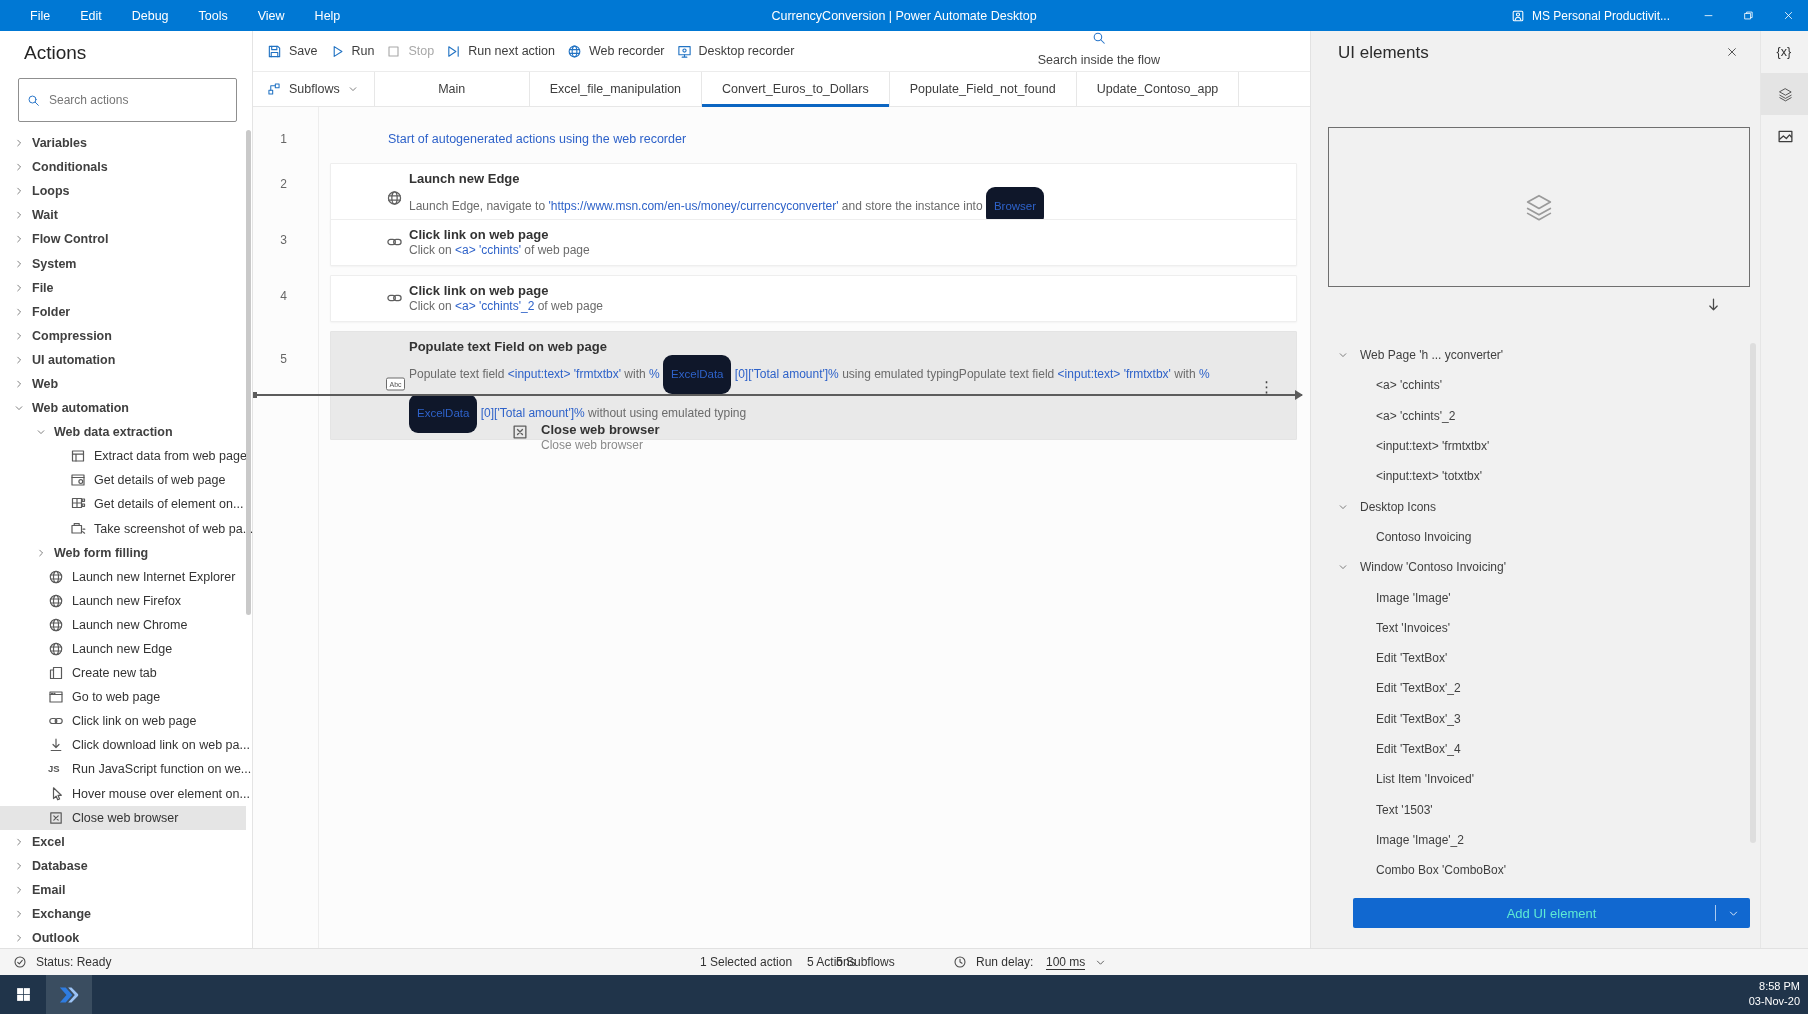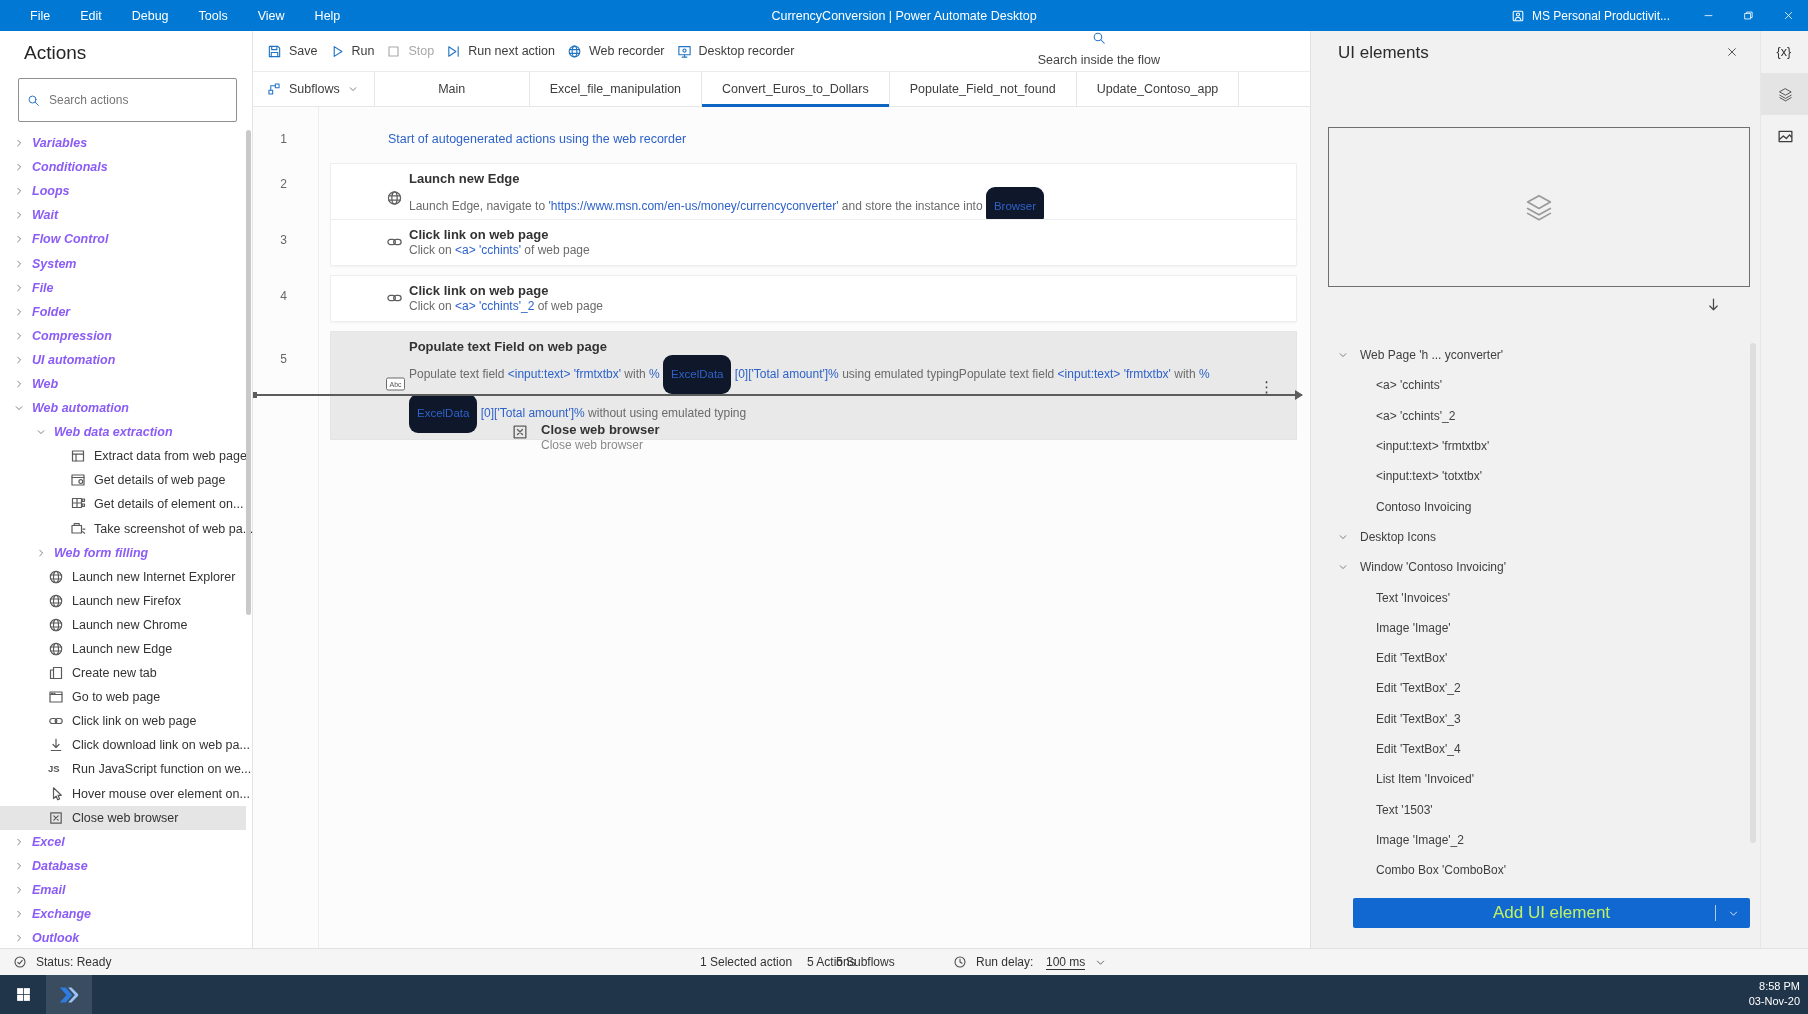--- a/index.html
+++ b/index.html
@@ -25,21 +25,21 @@
 
   
   .sidebar{position:absolute;left:0;top:31px;width:253px;height:917px;background:#fff;border-right:1px solid #e4e4e4;box-sizing:border-box;}
   .panel-title{font-size:19px;color:#252525;margin:11px 0 0 24px;}
   .searchbox{position:absolute;left:18px;right:15px;top:47px;height:44px;border:1px solid #8f8f8f;border-radius:2px;background:#fff;display:flex;align-items:center;padding:0 8px;gap:7px;box-sizing:border-box;}
   .searchbox .icon{color:#2674c9;width:13px;height:13px;}
   .searchbox input{border:none;outline:none;flex:1;font-size:12px;font-family:"Liberation Sans",sans-serif;color:#333;background:transparent;min-width:0;}
   .searchbox input::placeholder{color:#767676;}
   .atree{position:absolute;left:0;right:6px;top:100px;}
   .atree-row{height:24.1px;display:flex;align-items:center;font-size:12.5px;color:#333;}
-  .atree-row.cat .lbl{font-weight:700;color:#8b5cf6;font-style:italic;}
+  .atree-row.cat .lbl{font-weight:700;color:#404040;}
   .atree-row.selected{background:#e5e5e5;}
   .atree-row .chev{width:10px;height:10px;color:#555;}
   .atree-row .aicon{width:16px;height:16px;color:#5a5a5a;margin-right:8px;}
   .atree-row .lbl{white-space:nowrap;}
   .sb-scroll{position:absolute;right:1px;top:99px;width:5px;height:485px;background:#c9c9c9;border-radius:3px;}
 
   
   .canvas{position:absolute;left:253px;top:31px;width:1057px;height:917px;background:#fff;}
   .toolbar{position:absolute;left:0;right:0;top:0;height:41px;display:flex;align-items:center;gap:12px;padding-left:14px;border-bottom:1px solid #ececec;box-sizing:border-box;font-size:12.5px;color:#3d3d3d;}
   .tbtn{display:flex;align-items:center;gap:7px;white-space:nowrap;}
@@ -86,21 +86,21 @@
   .ui-search input::placeholder{color:#767676;}
   .ui-preview{position:absolute;left:17px;right:10px;top:96px;height:160px;border:1px solid #6f6f6f;display:flex;align-items:center;justify-content:center;box-sizing:border-box;}
   .ui-preview .icon{width:34px;height:34px;color:#9a9a9a;}
   .ui-arrow{position:absolute;right:38px;top:264px;width:17px;height:20px;color:#4a4a4a;}
   .utree{position:absolute;left:0;right:14px;top:309px;}
   .utree-row{height:30.3px;display:flex;align-items:center;font-size:12px;color:#3f3f3f;}
   .utree-row .chev{width:10px;height:10px;color:#555;margin-left:27px;margin-right:12px;}
   .utree-row.lvl0 .lbl{margin-left:0;}
   .utree-row.lvl1 .lbl{margin-left:65px;}
   .ui-scroll{position:absolute;right:4px;top:312px;width:6px;height:500px;background:#dedede;border-radius:3px;}
-  .add-btn{position:absolute;left:17px;right:10px;top:867px;height:30px;background:#1168d0;border-radius:2px;color:#bef264;font-size:17px;display:flex;align-items:center;justify-content:center;margin-left:25px;}
+  .add-btn{position:absolute;left:17px;right:10px;top:867px;height:30px;background:#1168d0;border-radius:2px;color:#5eead4;font-size:13px;display:flex;align-items:center;justify-content:center;margin-left:25px;}
   .add-btn .split{position:absolute;right:34px;top:7px;bottom:7px;width:1px;background:rgba(255,255,255,.65);}
   .add-btn .chev{position:absolute;right:11px;top:10px;width:11px;height:11px;color:#fff;}
 
   
   .icon-strip{position:absolute;left:1760px;top:31px;width:48px;height:917px;background:#f2f2f2;border-left:1px solid #e6e6e6;box-sizing:border-box;}
   .strip-item{width:48px;height:42px;display:flex;align-items:center;justify-content:center;color:#3d3d3d;}
   .strip-item .icon{width:17px;height:17px;}
   .strip-item.selected{background:#e4e4e4;}
 
   
@@ -680,44 +680,44 @@
         </div>
         <div class="utree-row lvl1">
           <span class="lbl">&lt;a&gt; 'cchints'_2</span>
         </div>
         <div class="utree-row lvl1">
           <span class="lbl">&lt;input:text&gt; 'frmtxtbx'</span>
         </div>
         <div class="utree-row lvl1">
           <span class="lbl">&lt;input:text&gt; 'totxtbx'</span>
         </div>
-        <div class="utree-row lvl1">
-          <span class="lbl">Contoso Invoicing</span>
-        </div>
         <div class="utree-row lvl0">
           <span class="icon chev">
             <svg viewBox="0 0 16 16">
               <path d="M3.5 6L8 10.5l4.5-4.5"></path>
             </svg>
           </span>
           <span class="lbl">Desktop Icons</span>
         </div>
+        <div class="utree-row lvl1">
+          <span class="lbl">Contoso Invoicing</span>
+        </div>
         <div class="utree-row lvl0">
           <span class="icon chev">
             <svg viewBox="0 0 16 16">
               <path d="M3.5 6L8 10.5l4.5-4.5"></path>
             </svg>
           </span>
           <span class="lbl">Window 'Contoso Invoicing'</span>
         </div>
         <div class="utree-row lvl1">
+          <span class="lbl">Image 'Image'</span>
+        </div>
+        <div class="utree-row lvl1">
           <span class="lbl">Text 'Invoices'</span>
-        </div>
-        <div class="utree-row lvl1">
-          <span class="lbl">Image 'Image'</span>
         </div>
         <div class="utree-row lvl1">
           <span class="lbl">Edit 'TextBox'</span>
         </div>
         <div class="utree-row lvl1">
           <span class="lbl">Edit 'TextBox'_2</span>
         </div>
         <div class="utree-row lvl1">
           <span class="lbl">Edit 'TextBox'_3</span>
         </div>

